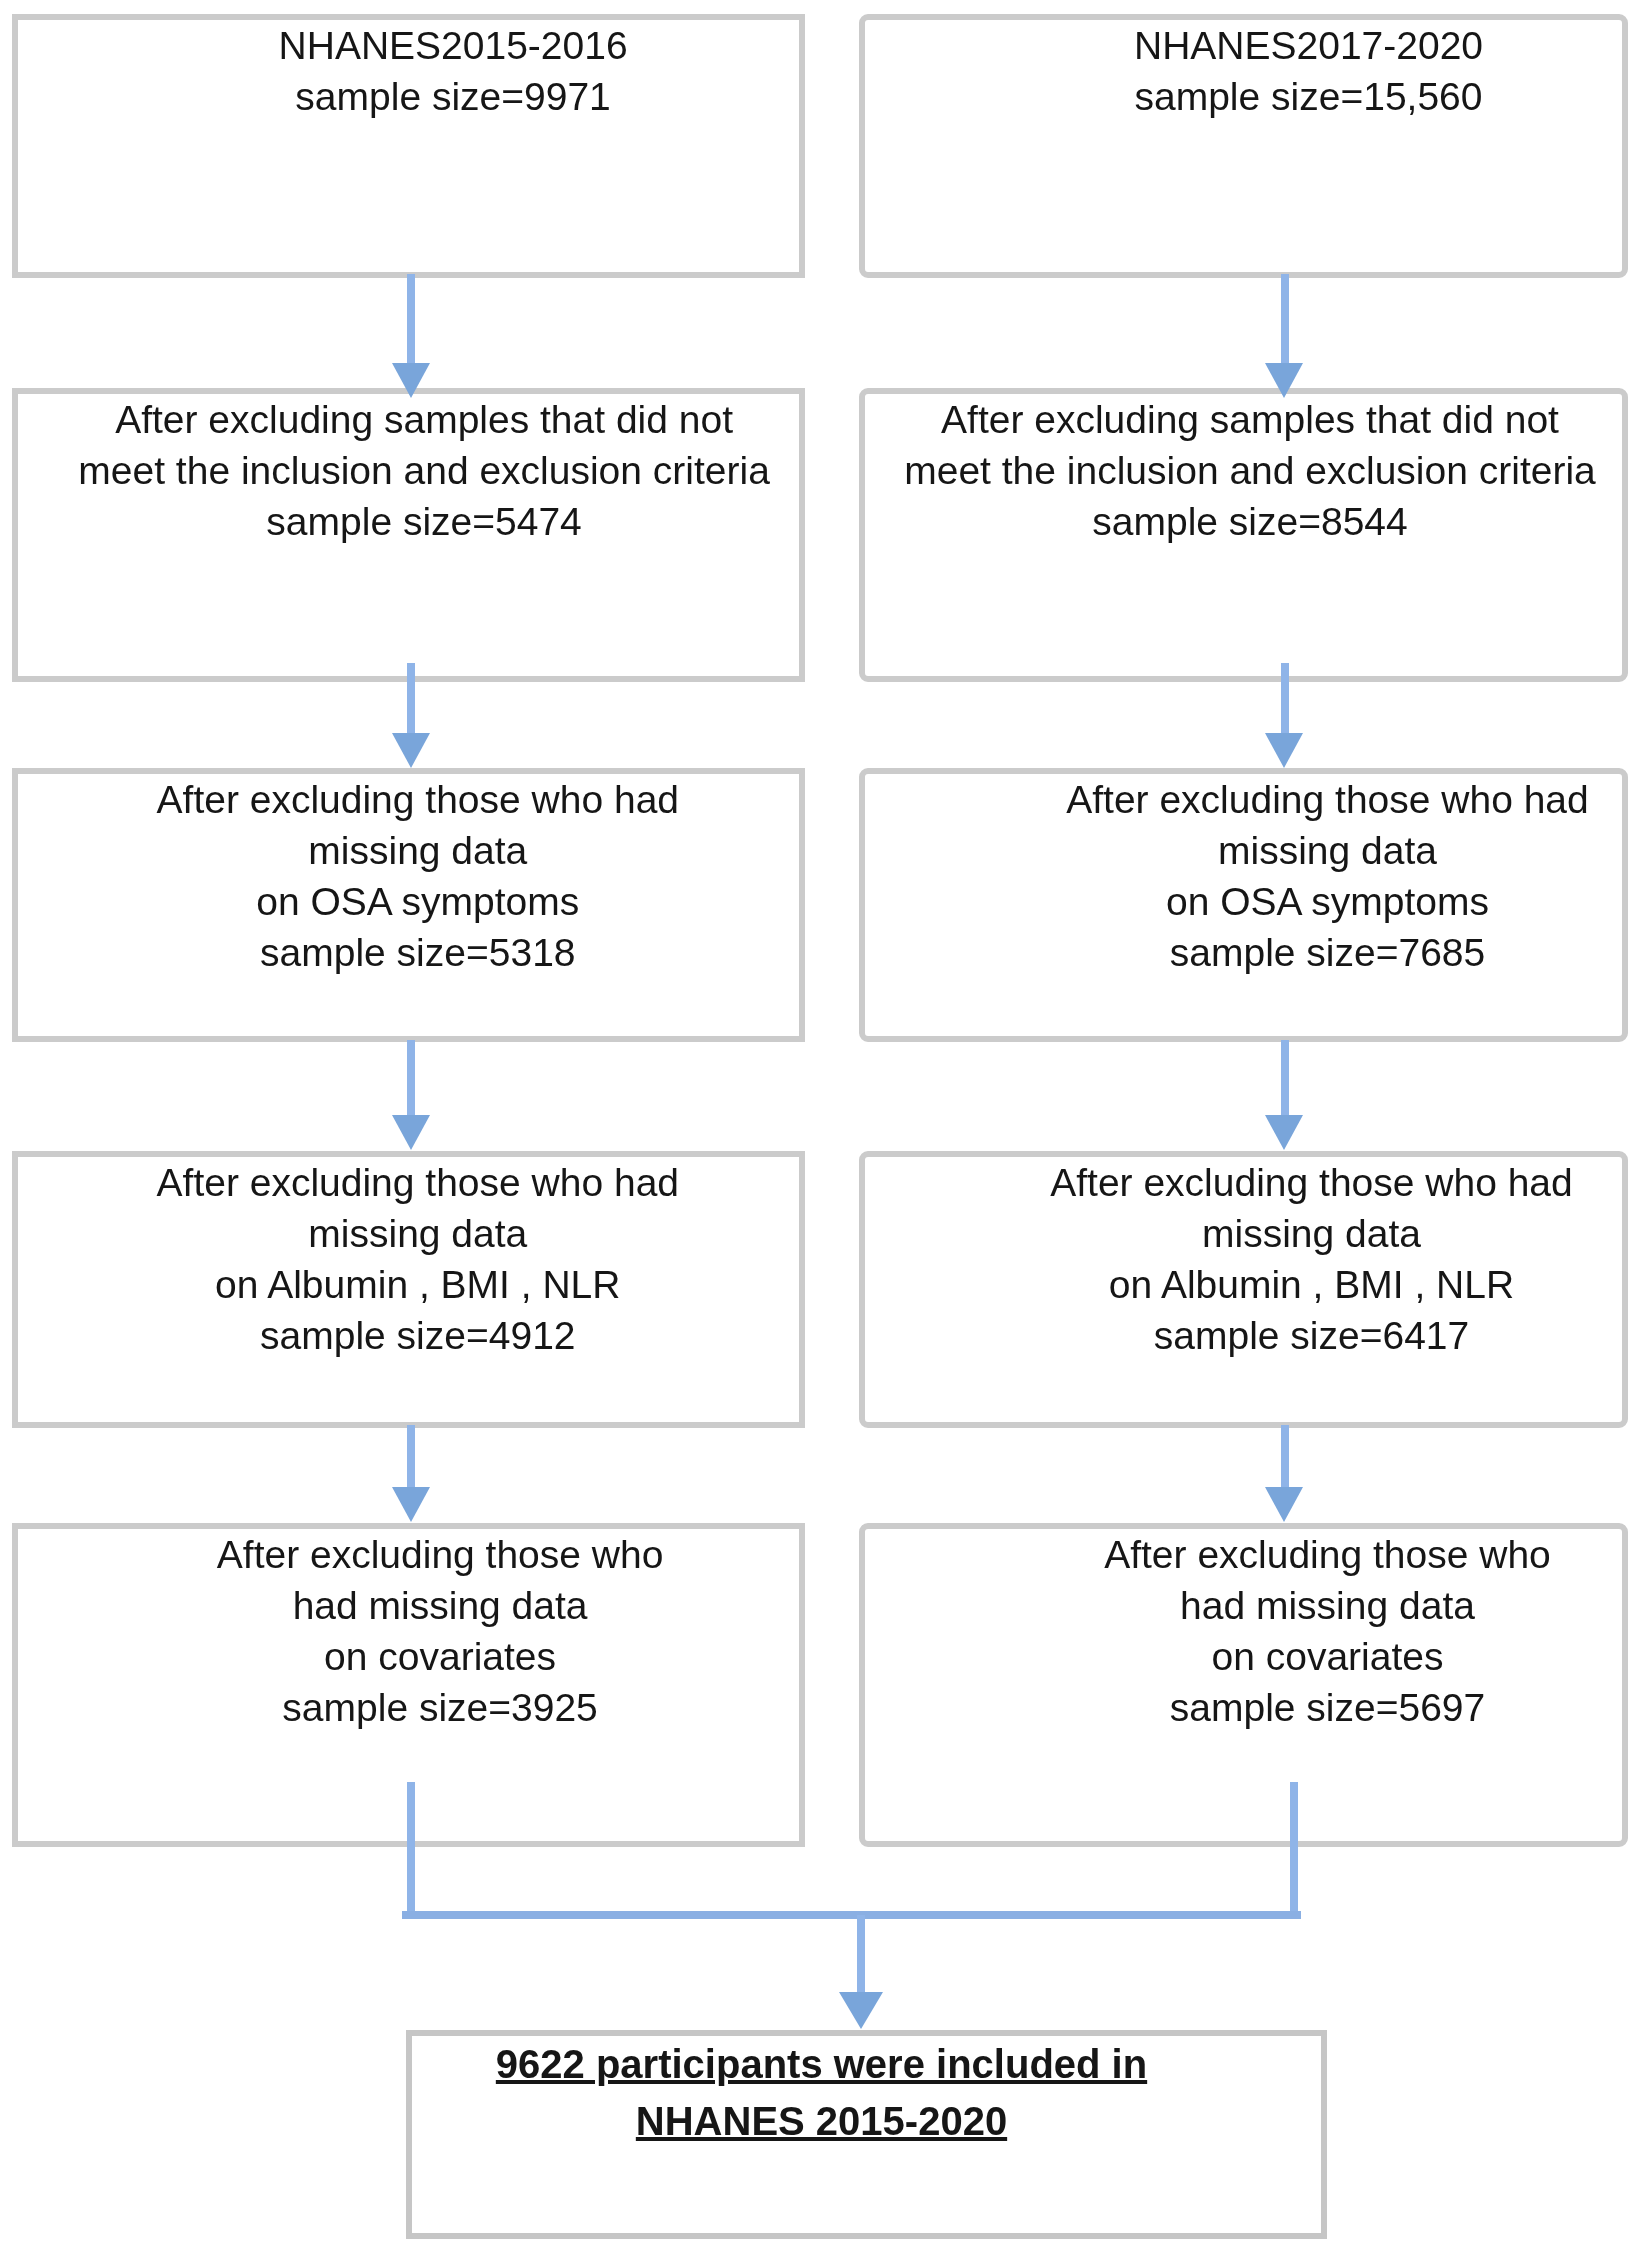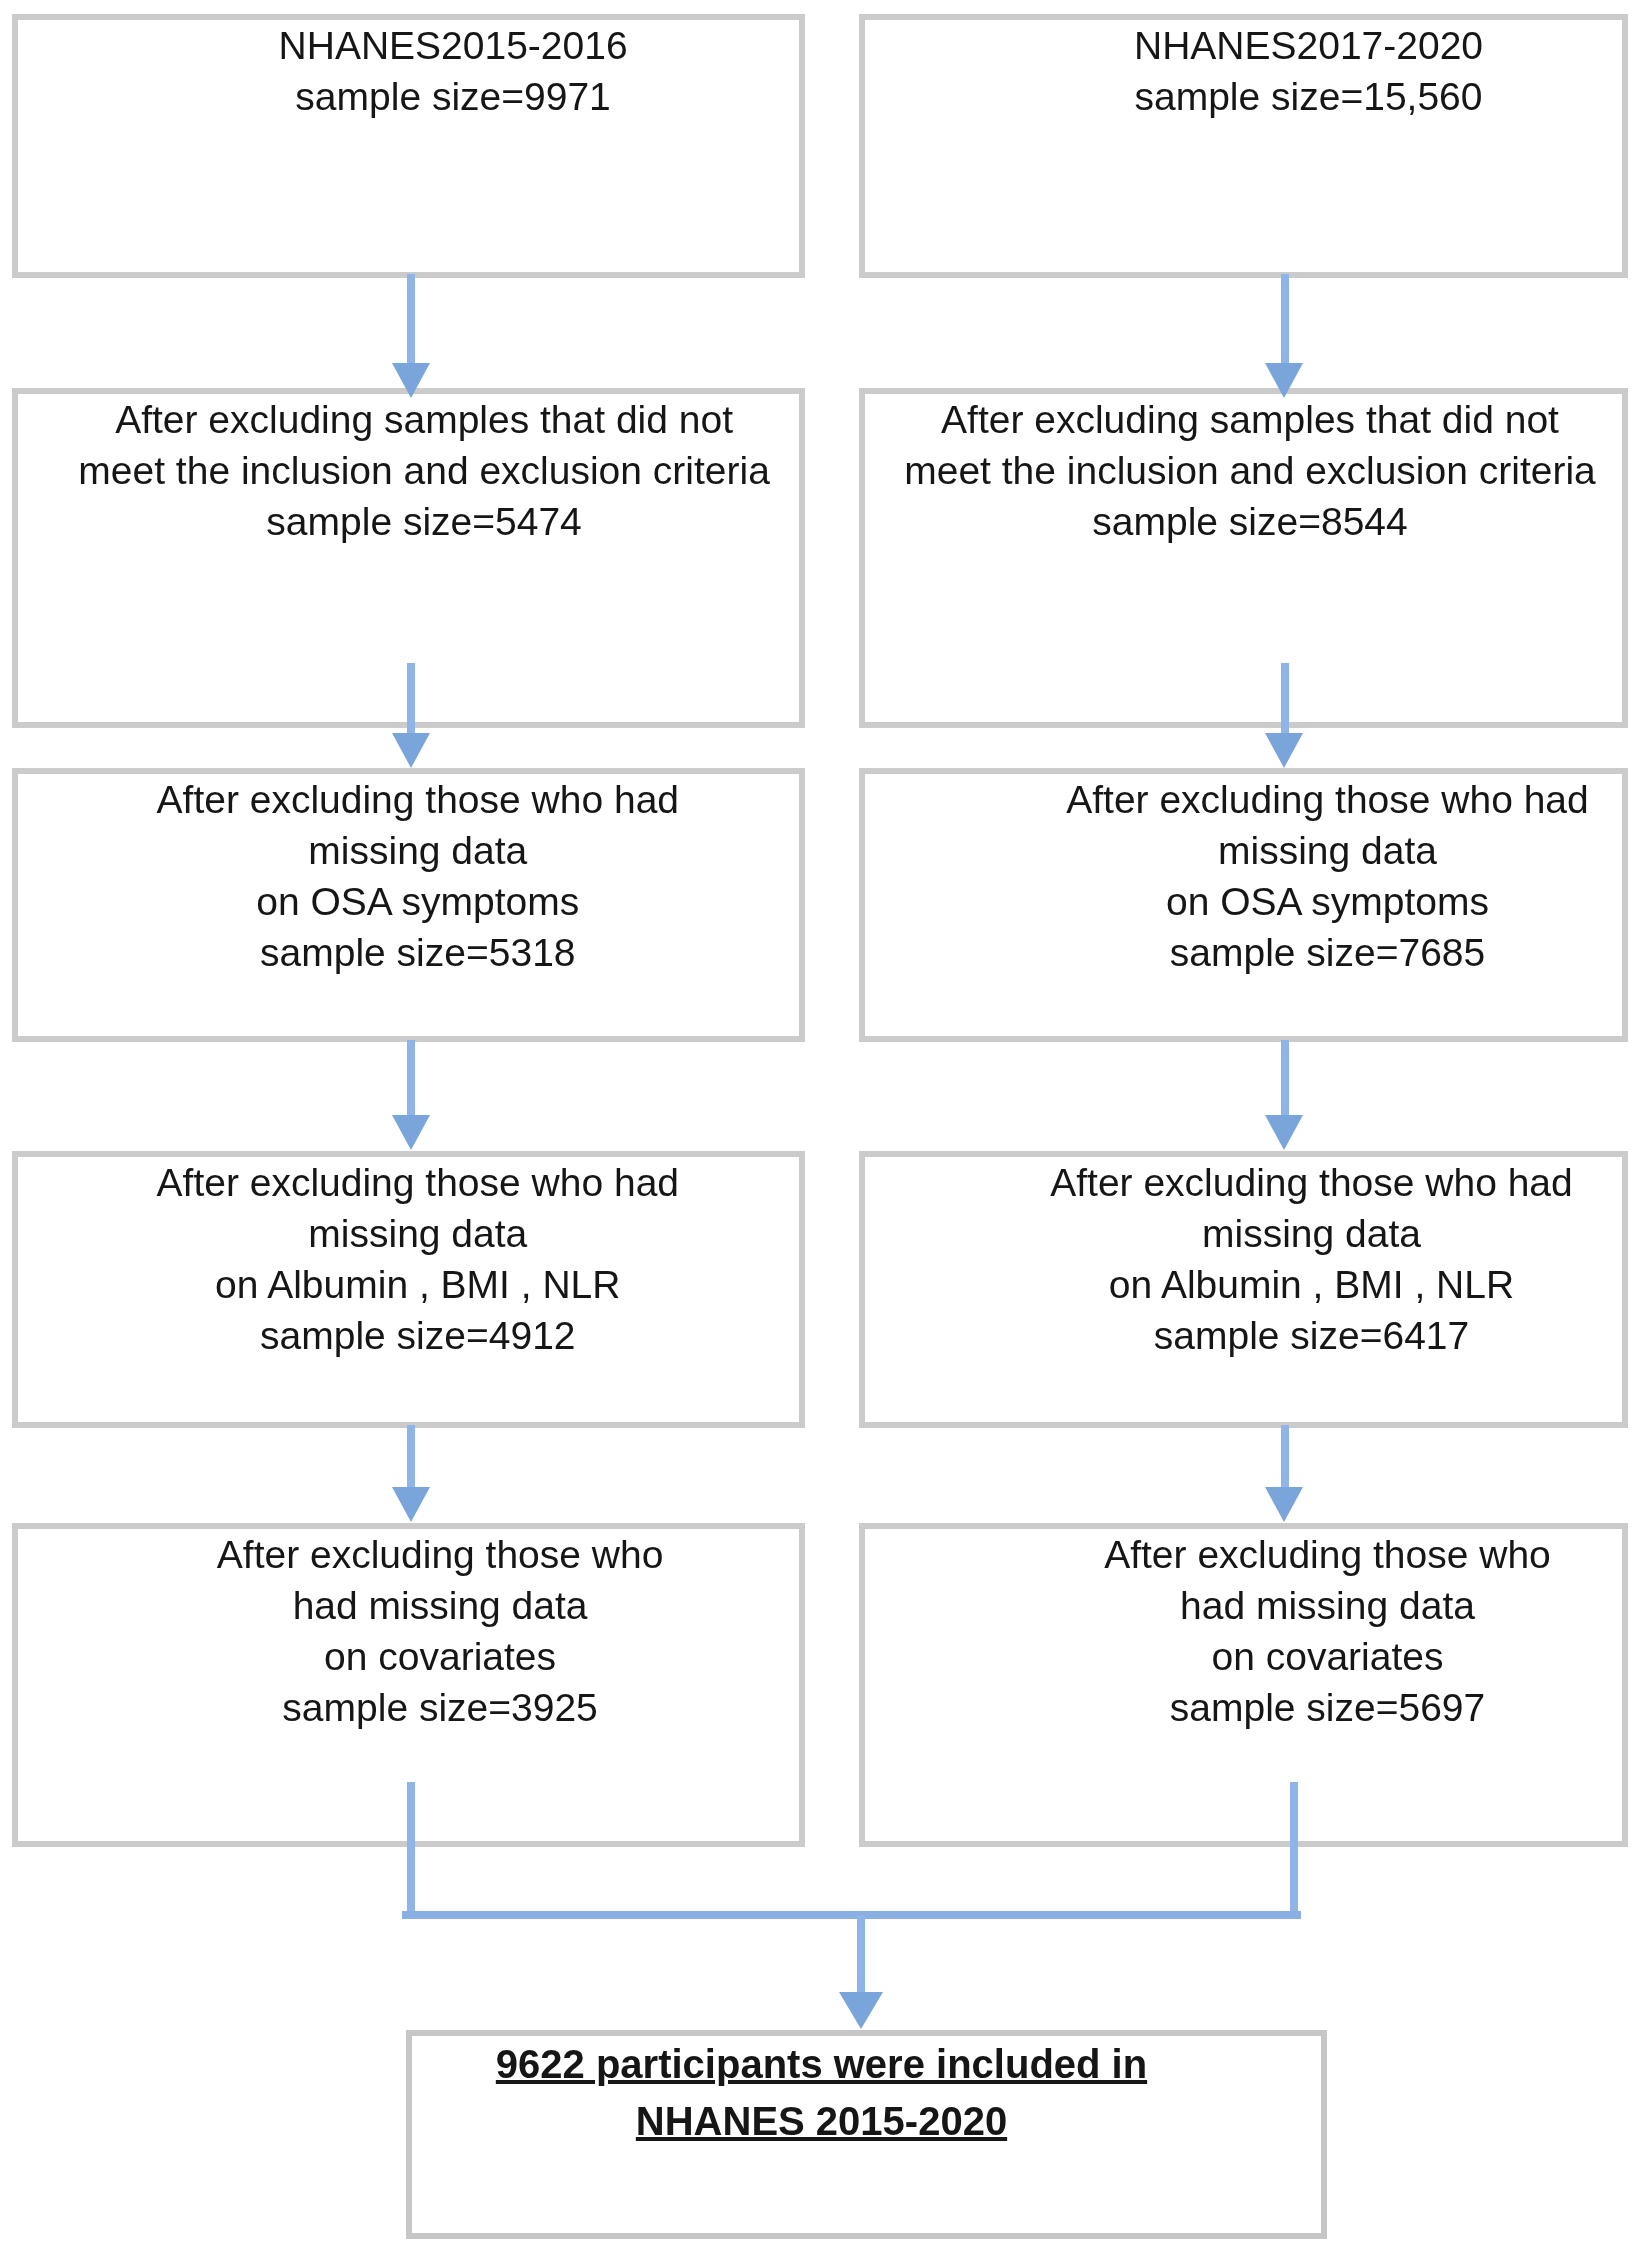--- a/index.html
+++ b/index.html
@@ -18,23 +18,23 @@
     display:flex;
     align-items:flex-start;
     justify-content:center;
     color:#161616;
     font-size:39px;
     line-height:51px;
     text-align:center;
   }
   .fbox .txt { transform: translateX(var(--dx,0px)); }
   .col-l { left:11.6px;  width:793px; }
-  .col-r { left:859px; width:769px; }
+  .col-r { left:859px; width:769px;border-radius:9px; }
   .row1 { top:14.2px;   height:264px; }
-  .row2 { top:388px;  height:340px; }
+  .row2 { top:388px;  height:294px; }
   .row3 { top:768px; height:274px; }
   .row4 { top:1151px; height:277px; }
   .row5 { top:1523px; height:324px; }
   .final-box {
     left:406px; top:2030px; width:921px; height:209px;
     font-weight:bold; font-size:40px; line-height:57px;
     border-color:#c6c6c6;
     text-decoration:underline;
   }
   .stem { position:absolute; width:7.8px; background:#8fb4e8; }

